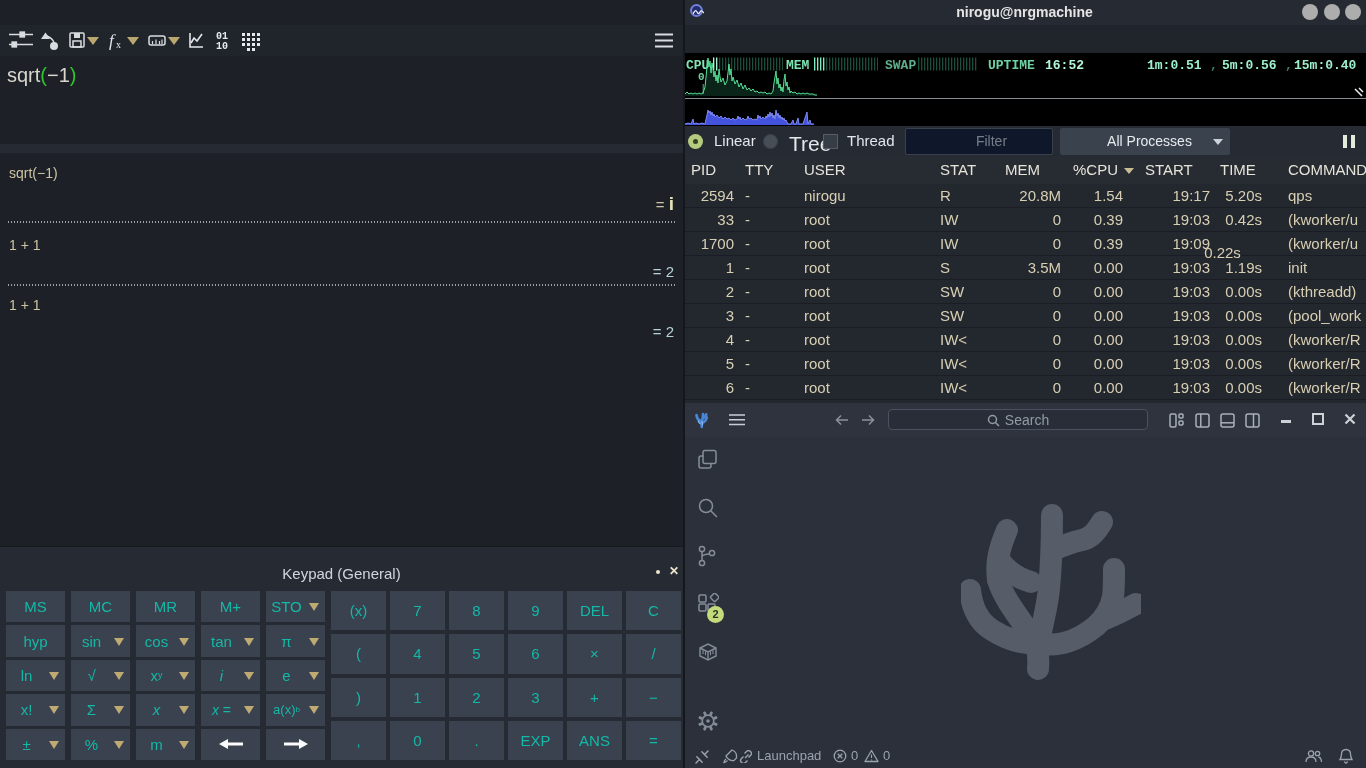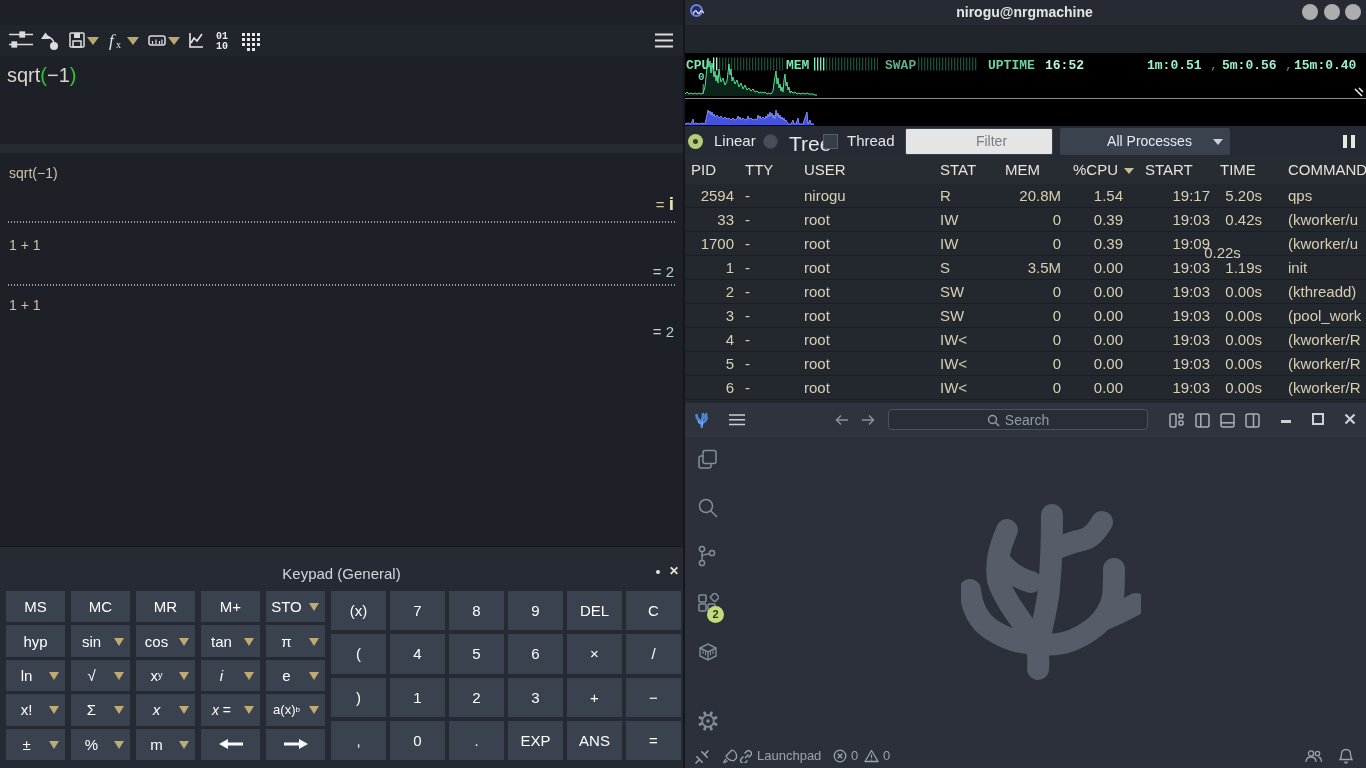--- a/index.html
+++ b/index.html
@@ -19,21 +19,21 @@
 #qalc-hist { left:0; top:153px; width:683px; height:393px; background:#1d2127; color:#cdc4a2; font-size:14px; }
 .hexpr { position:absolute; left:9px; }
 .hres { position:absolute; right:9px; }
 .dotline { position:absolute; left:7px; right:7px; height:2px;
   background-image:radial-gradient(circle, #9aa0a8 0.8px, transparent 0.9px);
   background-size:3px 2px; background-repeat:repeat-x; }
 
 
 #keypad { left:0; top:546px; width:683px; height:222px; background:#262b33; border-top:1px solid #15181d; }
 #kp-title { width:100%; text-align:center; font-size:15px; color:#d2d6db; padding-top:18px; }
-.kbtn { background:#3a4250; color:#ffffff; font-size:15px; display:flex; align-items:center; justify-content:center; position:relative; }
+.kbtn { background:#3a4250; color:#14b8a6; font-size:15px; display:flex; align-items:center; justify-content:center; position:relative; }
 .kbtn.c { padding-right:18px; }
 .kcaret { position:absolute; right:6px; top:50%; margin-top:-3.5px; width:0; height:0; border-left:5.5px solid transparent; border-right:5.5px solid transparent; border-top:8px solid #bfab72; }
 #kp-left { left:6px; top:591px; width:319px; height:169px; display:grid; grid-template-columns:repeat(5,1fr); grid-template-rows:repeat(5,1fr); gap:3px 6px; }
 #kp-right { left:331px; top:591px; width:350px; height:169px; display:grid; grid-template-columns:repeat(6,1fr); grid-template-rows:repeat(4,1fr); gap:4px 4px; }
 
 
 #qps { left:683px; top:0; width:683px; height:403px; background:#20242b; }
 #qps .titlebar { left:0; top:0; width:683px; height:25px; background:#262b33; }
 #qps-menu { left:0; top:25px; width:683px; height:28px; background:#22272d; color:#d9dcd6; font-size:15px; }
 #qps-menu span { margin-right:0; position:absolute; top:5px; }
@@ -250,21 +250,21 @@
   </svg>
       </div>
   <div id="qps-ctrl" class="abs">
     <div style="position:absolute;left:5px;top:8px;width:15px;height:15px;border-radius:50%;background:#b5cb7d;"></div>
     <div style="position:absolute;left:10px;top:13px;width:5px;height:5px;border-radius:50%;background:#3a4024;"></div>
     <span style="position:absolute;left:31px;top:6px;font-size:15px;color:#e3e6ea;">Linear</span>
     <div style="position:absolute;left:80px;top:8px;width:15px;height:15px;border-radius:50%;background:#474e58;border:1px solid #3a414b;"></div>
     <span style="position:absolute;left:106px;top:6px;font-size:21px;color:#e3e6ea;">Tree</span>
     <div style="position:absolute;left:140px;top:8px;width:15px;height:15px;background:#363d47;border:1px solid #555d68;"></div>
     <span style="position:absolute;left:164px;top:6px;font-size:15px;color:#e3e6ea;">Thread</span>
-    <div style="position:absolute;left:222px;top:2px;width:148px;height:27px;background:#e5e5e5;border:1px solid #3a414c;border-radius:2px;color:#767e89;font-size:14px;line-height:25px;padding-left:25px;">Filter</div>
+    <div style="position:absolute;left:222px;top:2px;width:148px;height:27px;background:#0f172a;border:1px solid #3a414c;border-radius:2px;color:#767e89;font-size:14px;line-height:25px;padding-left:25px;">Filter</div>
     <div style="position:absolute;left:377px;top:2px;width:170px;height:27px;background:#3a424e;border-radius:2px;color:#e8ebee;font-size:14px;line-height:27px;padding-left:9px;">All Processes</div>
     <div style="position:absolute;left:530px;top:13px;width:0;height:0;border-left:5px solid transparent;border-right:5px solid transparent;border-top:6px solid #ccd2d9;"></div>
     <div style="position:absolute;left:660px;top:9px;width:4px;height:13px;background:#e3ecdc;"></div>
     <div style="position:absolute;left:668px;top:9px;width:4px;height:13px;background:#e3ecdc;"></div>
   </div>
   <div id="qps-thead" class="abs">
     <span class="cell" style="left:8px;top:4px;">PID</span>
     <span class="cell" style="left:62px;top:4px;">TTY</span>
     <span class="cell" style="left:121px;top:4px;">USER</span>
     <span class="cell" style="left:257px;top:4px;">STAT</span>

